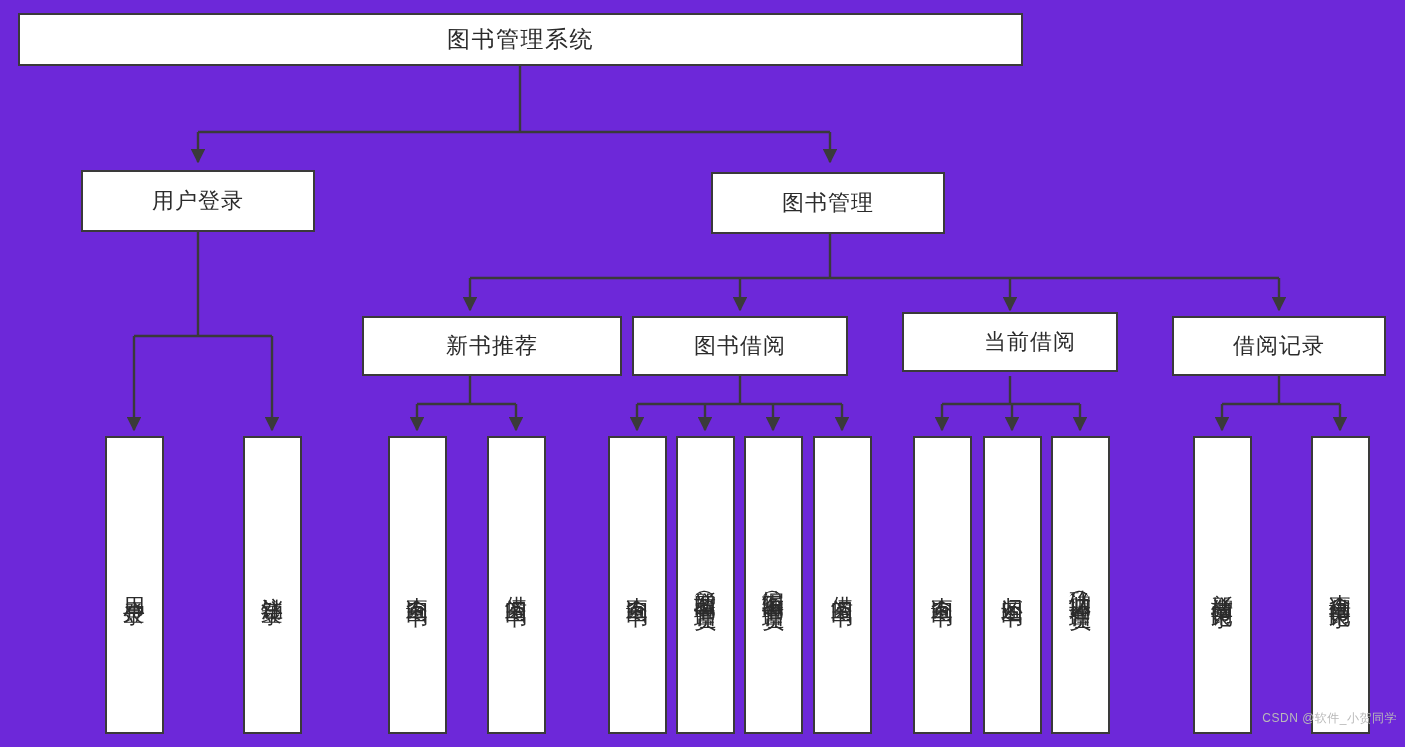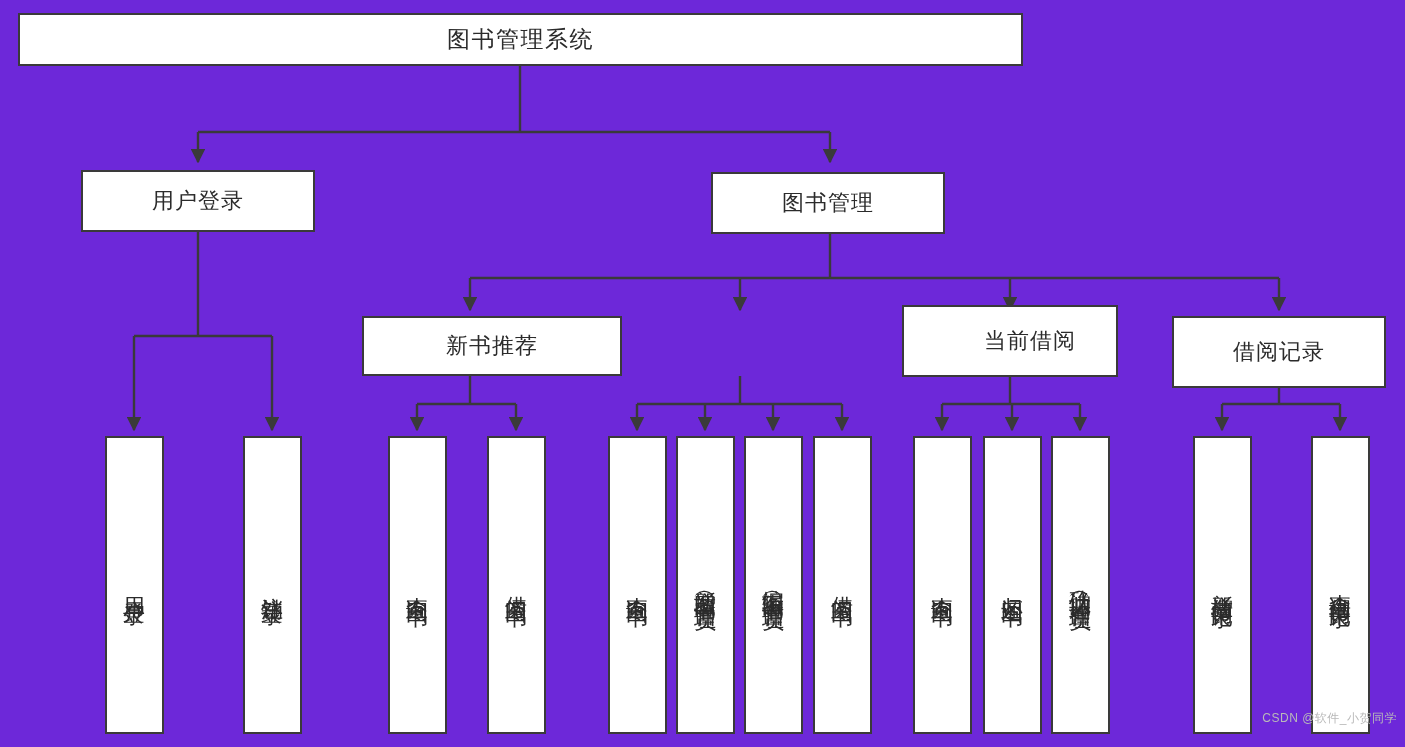--- a/index.html
+++ b/index.html
@@ -117,22 +117,23 @@
       <path d="M 1340 404 L 1340 430" marker-end="url(#arrow)"></path>
     </g>
   </svg>
 
   <div class="node node-h node-root" style="left:18px; top:13px; width:1005px; height:53px;">图书管理系统</div>
 
   <div class="node node-h" style="left:81px; top:170px; width:234px; height:62px;">用户登录</div>
   <div class="node node-h" style="left:711px; top:172px; width:234px; height:62px;">图书管理</div>
 
   <div class="node node-h" style="left:362px; top:316px; width:260px; height:60px;">新书推荐</div>
-  <div class="node node-h" style="left:902px; top:305px; width:216px; height:72px;padding-left:40px;">当前借阅</div>
-  <div class="node node-h" style="left:1172px; top:316px; width:214px; height:72px;">借阅记录</div>
+  <div class="node node-h" style="left:632px; top:316px; width:216px; height:60px;">图书借阅</div>
+  <div class="node node-h" style="left:902px; top:312px; width:216px; height:60px;padding-left:40px;">当前借阅</div>
+  <div class="node node-h" style="left:1172px; top:316px; width:214px; height:60px;">借阅记录</div>
 
   <div class="node node-v" style="left:105px; top:436px; width:59px; height:298px;">用户登录</div>
   <div class="node node-v" style="left:243px; top:436px; width:59px; height:298px;">注销登录</div>
 
   <div class="node node-v" style="left:388px; top:436px; width:59px; height:298px;">查询图书</div>
   <div class="node node-v" style="left:487px; top:436px; width:59px; height:298px;">借阅图书</div>
 
   <div class="node node-v" style="left:608px; top:436px; width:59px; height:298px;">查询图书</div>
   <div class="node node-v" style="left:676px; top:436px; width:59px; height:298px;">新增图书（管理员）</div>
   <div class="node node-v" style="left:744px; top:436px; width:59px; height:298px;">编辑图书（管理员）</div>

